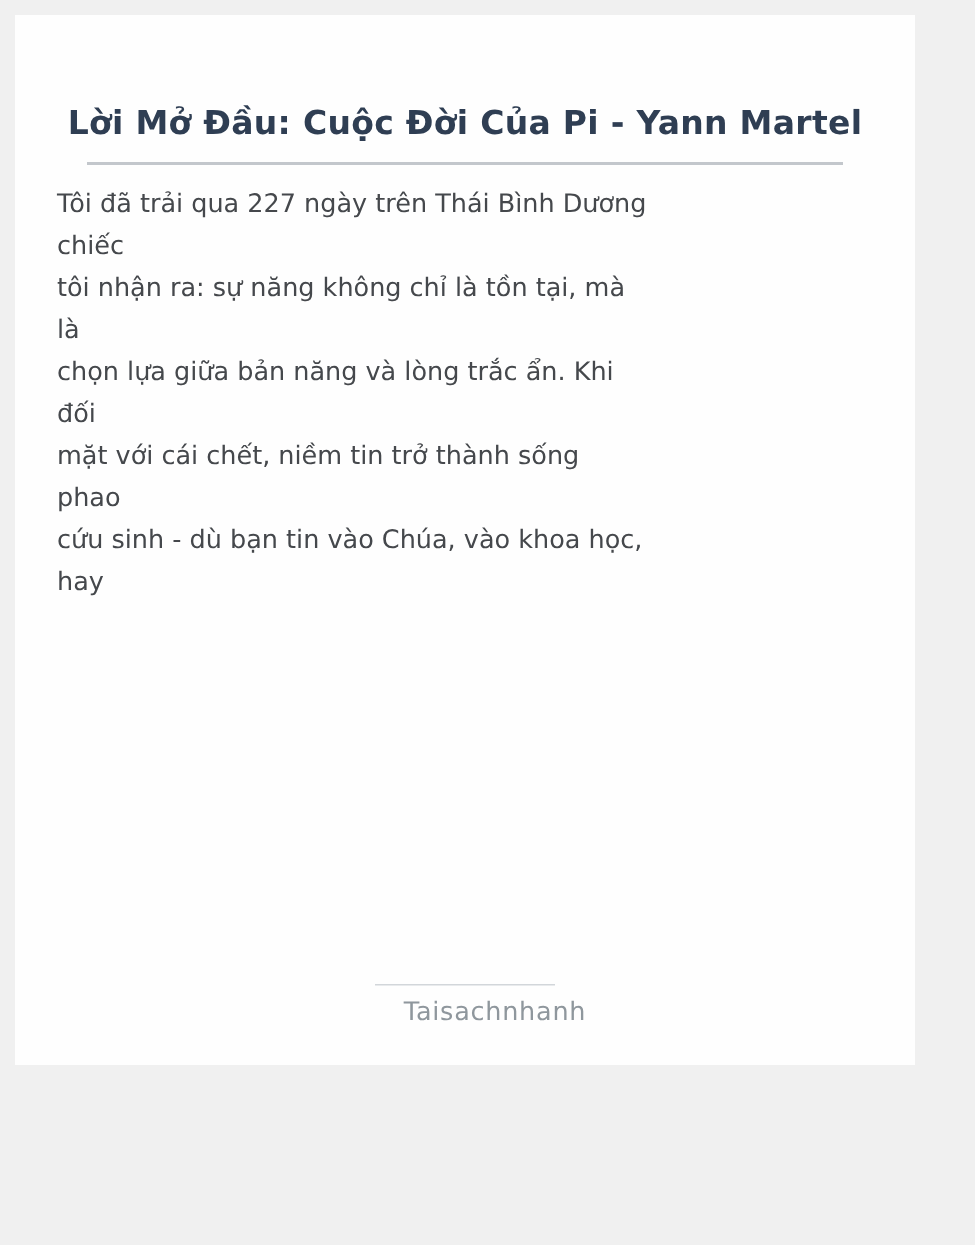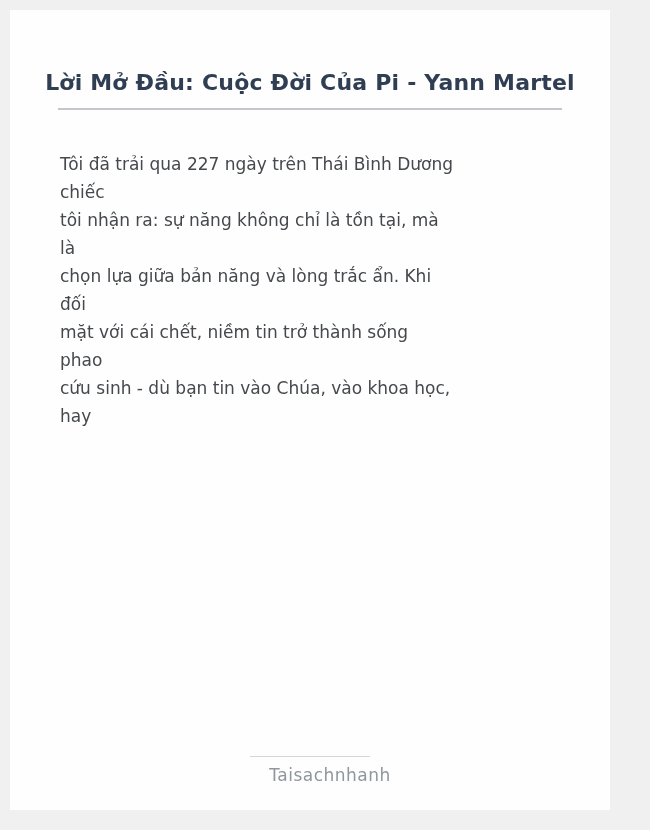--- a/index.html
+++ b/index.html
@@ -8,39 +8,39 @@
     height: 830px;
     background: #f0f0f0;
     font-family: "DejaVu Sans", "Liberation Sans", sans-serif;
     overflow: hidden;
   }
   .page {
     position: absolute;
     left: 10px;
     top: 10px;
     width: 600px;
-    height: 800px;
+    height: 700px;
     background: #fefefe;
   }
   .page-title {
     margin-top: 60px;
     text-align: center;
     font-size: 22px;
     font-weight: 600;
     letter-spacing: 0.2px;
     color: #2f3e53;
   }
   .title-rule {
     border: none;
     border-top: 2px solid #c3c7cc;
     margin: 13px 48px 0 48px;
   }
   .body-text {
-    margin-top: 40px;
-    padding-left: 50px;
+    margin-top: 12px;
+    padding-left: 28px;
     padding-right: 30px;
     color: #45484c;
     font-size: 17px;
   }
   .body-line {
     line-height: 28px;
     white-space: nowrap;
   }
   .footer {
     position: absolute;

